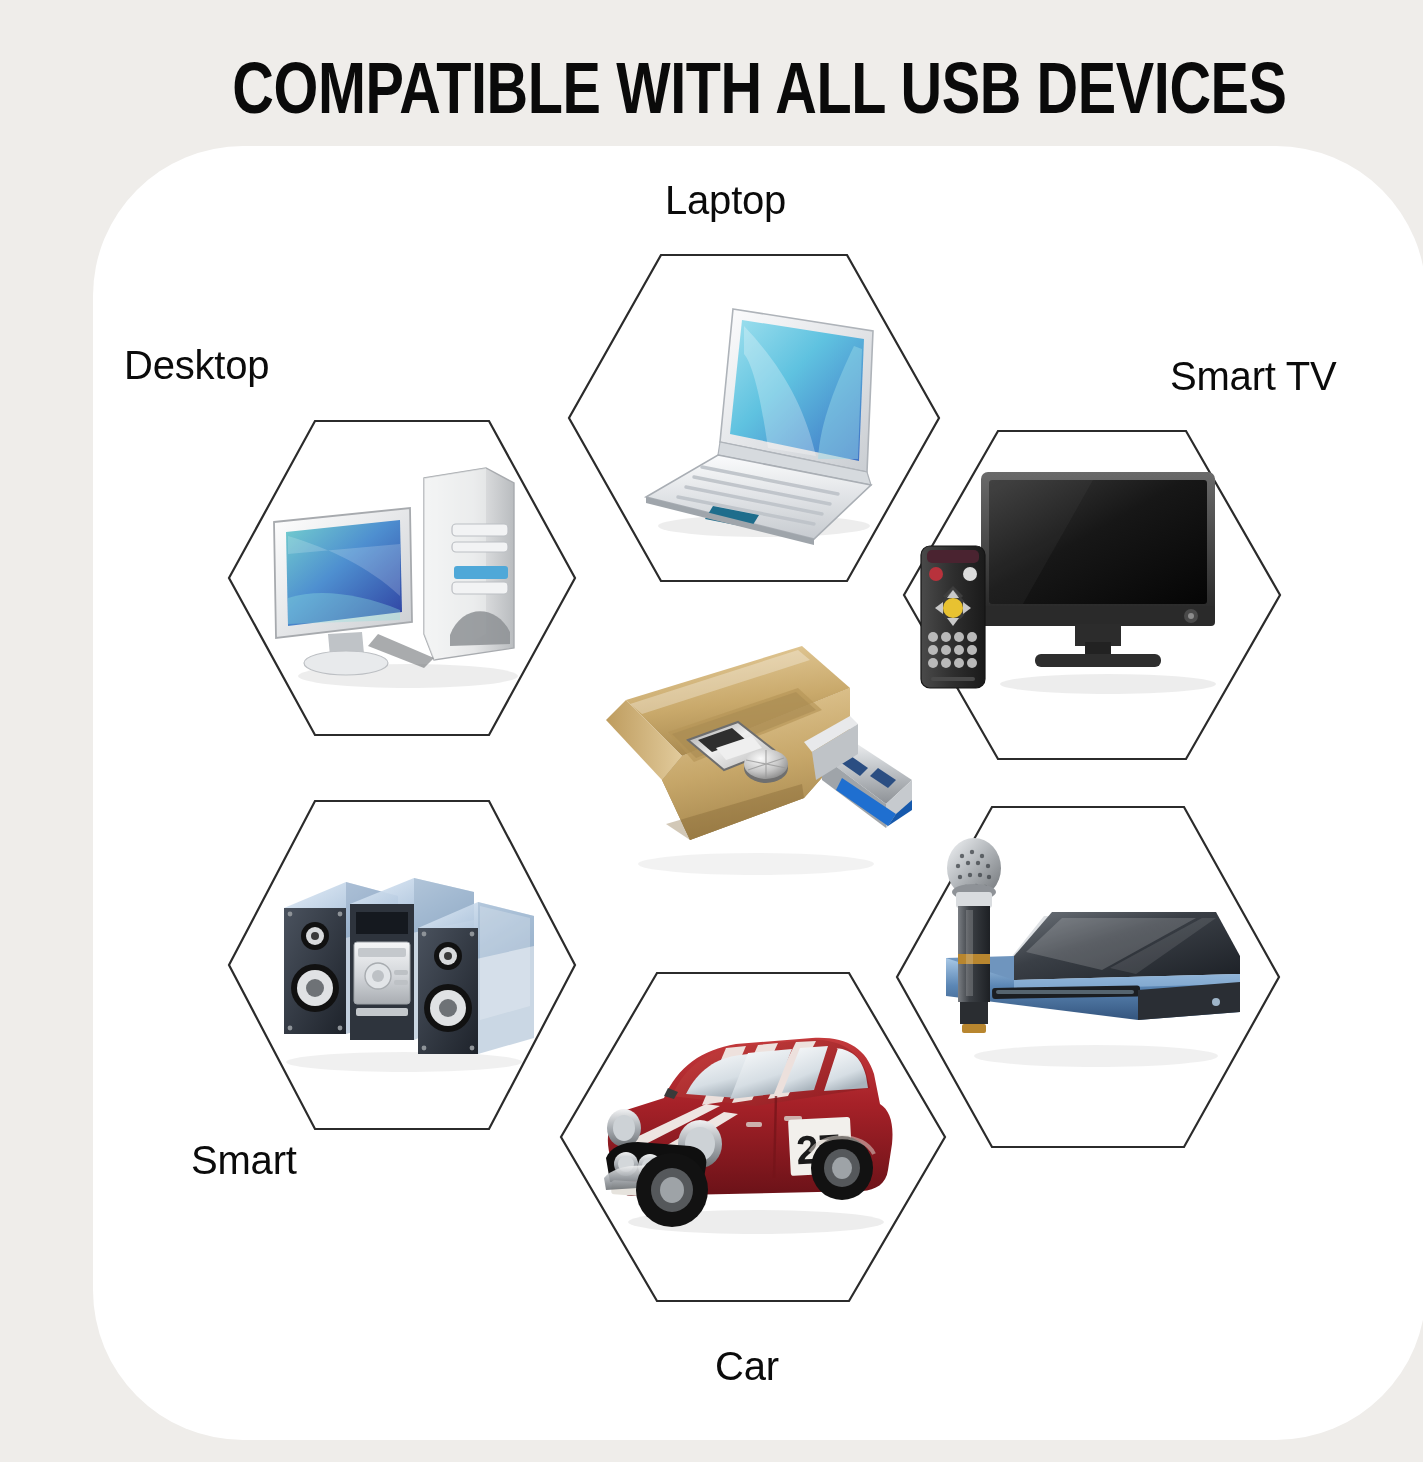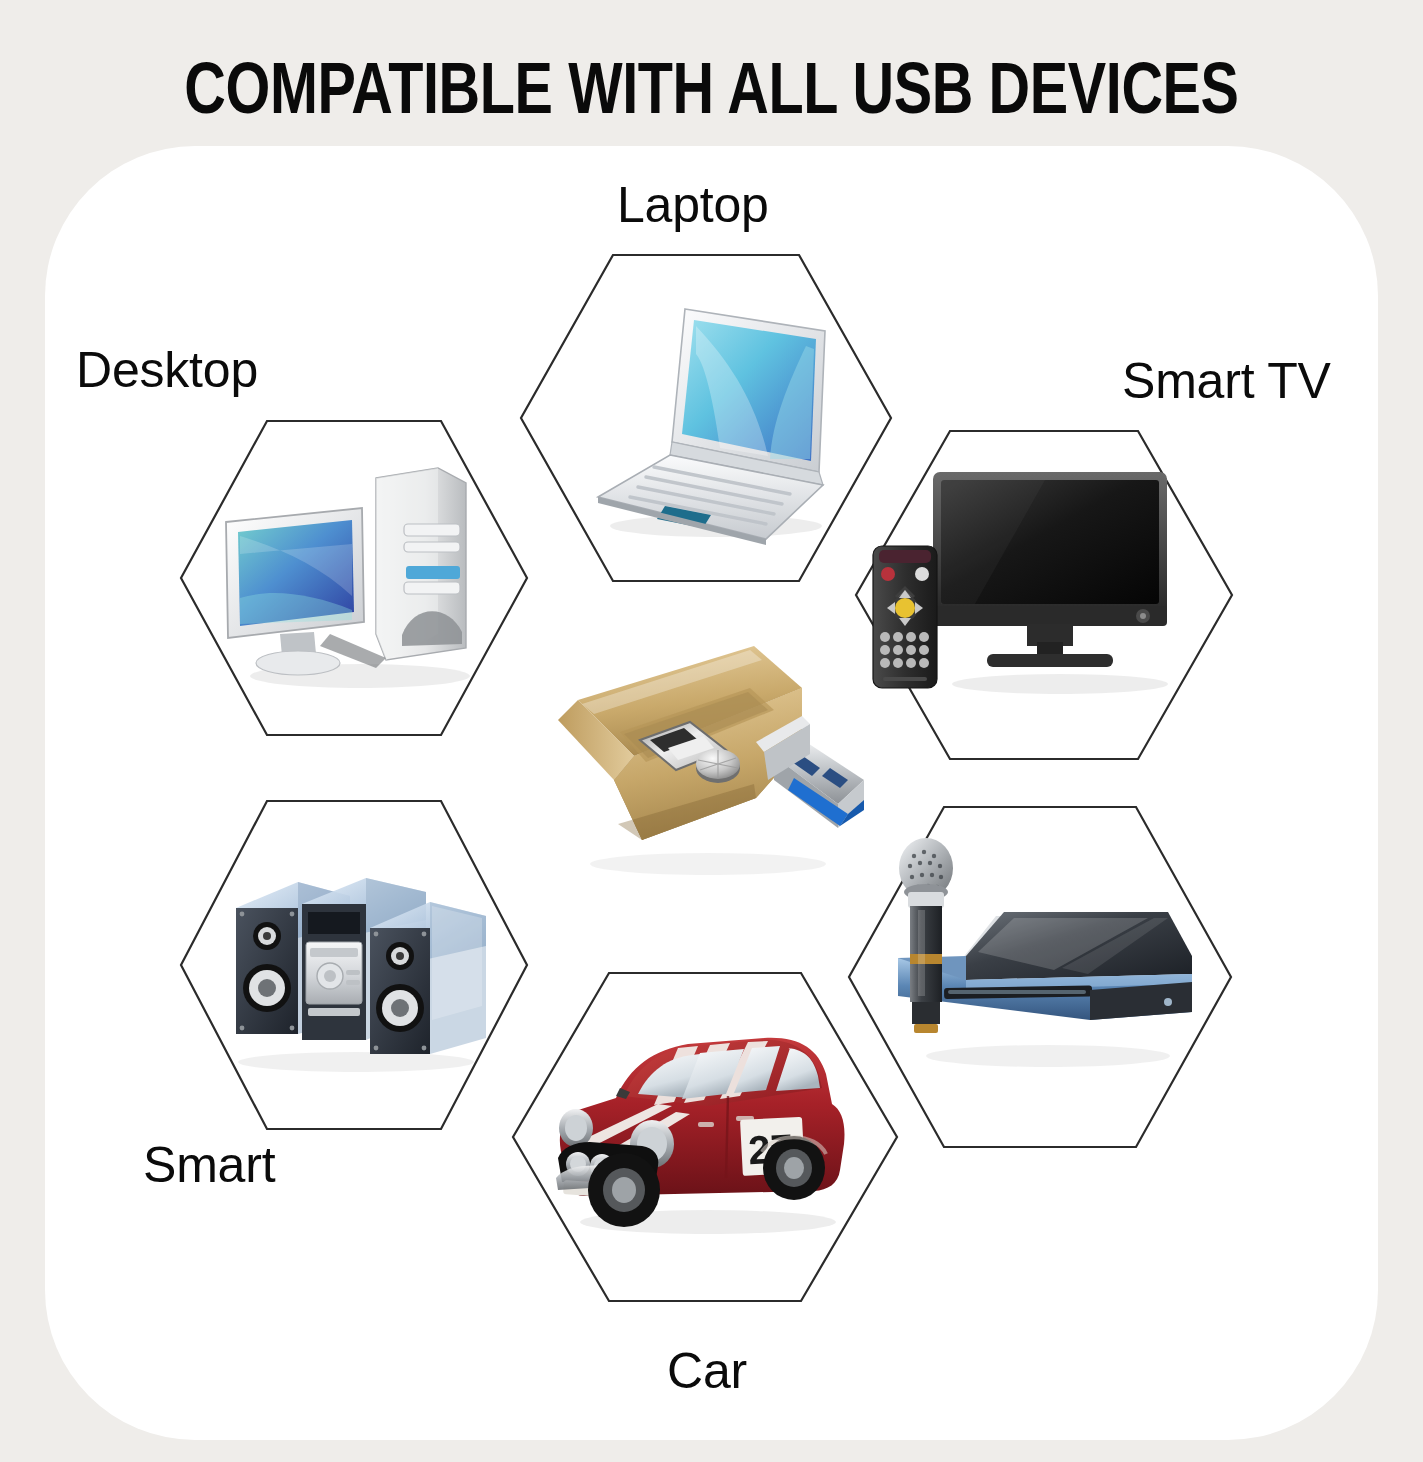--- a/index.html
+++ b/index.html
@@ -3,21 +3,21 @@
 <meta charset="utf-8">
 <style>
   html,body{margin:0;padding:0;}
   body{
     width:1423px;height:1462px;
     background:#EFEDEA;
     font-family:"Liberation Sans", sans-serif;
     overflow:hidden;
     position:relative;
   }
-  #stage{position:absolute;inset:0;}
+  #stage{position:absolute;inset:0;margin-left:48px;}
 
   
   .title{
     position:absolute;left:0;top:52px;width:1423px;
     text-align:center;
     font-family:"Liberation Sans", sans-serif;
     font-size:72px;
     font-weight:700;
     letter-spacing:-0.5px;
     color:#0a0a0a;
@@ -39,21 +39,21 @@
   
   .hexcell{position:absolute;}
   .hexwrap{position:absolute;left:0;top:0;}
   .hexwrap svg{display:block;overflow:visible;}
   .hexart{position:absolute;left:0;top:0;width:100%;height:100%;}
   .hexart svg{display:block;width:100%;height:100%;}
 
   .hexlabel{
     position:absolute;
     font-family:"Liberation Sans", sans-serif;
-    font-size:50px;
+    font-size:40px;
     color:#0b0b0b;
     white-space:nowrap;
     line-height:1;
     letter-spacing:-0.2px;
   }
 
   
   #cell-laptop  {left:520px;top:254px;width:372px;height:328px;}
   #cell-desktop {left:180px;top:420px;width:348px;height:316px;}
   #cell-smarttv {left:855px;top:430px;width:378px;height:330px;}

